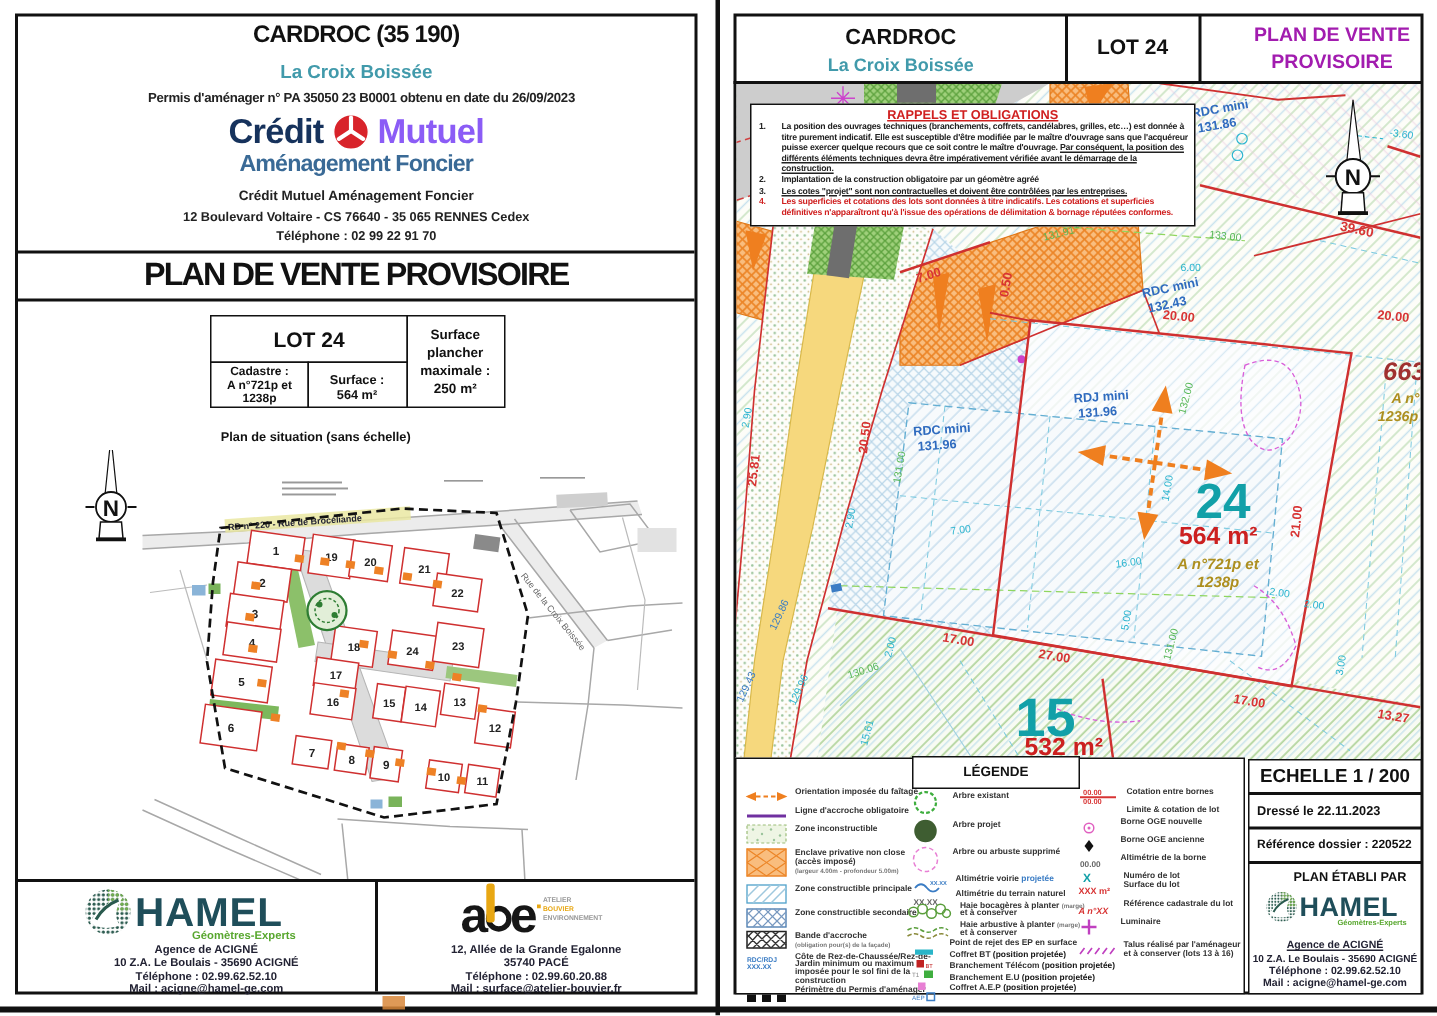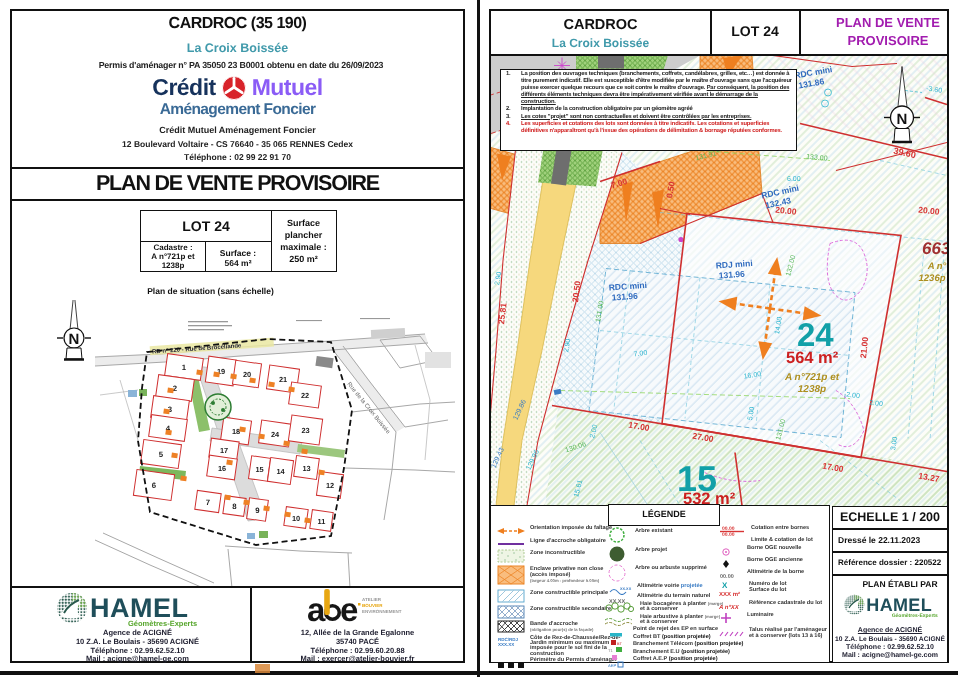--- a/index.html
+++ b/index.html
@@ -320,21 +320,21 @@
  <rect x="17.2" y="1" width="5.6" height="26" rx="2" fill="#e8a713"></rect>
  <text x="33" y="33" font-size="33" font-weight="bold" fill="#161616" letter-spacing="-1">e</text>
  <text x="55" y="13" font-size="4.5" font-weight="bold" fill="#999">ATELIER</text>
  <text x="55" y="19" font-size="4.5" font-weight="bold" fill="#e8a713">BOUVIER</text>
  <text x="55" y="25" font-size="4.5" font-weight="bold" fill="#999">ENVIRONNEMENT</text>
  <rect x="51" y="15" width="2.5" height="2.5" fill="#e8a713"></rect>
 </svg>
 <div class="abs b ctr" style="left:252px;top:628px;width:211px;font-size:7.5px;color:#223">12, Allée de la Grande Egalonne</div>
 <div class="abs b ctr" style="left:252px;top:637px;width:211px;font-size:7.5px;color:#223">35740 PACÉ</div>
 <div class="abs b ctr" style="left:252px;top:645.5px;width:211px;font-size:7.5px;color:#223">Téléphone : 02.99.60.20.88</div>
-<div class="abs b ctr" style="left:252px;top:654px;width:211px;font-size:7.5px;color:#223">Mail : exercer@atelier-bouvier.fr</div>
+<div class="abs b ctr" style="left:252px;top:654px;width:211px;font-size:7.5px;color:#223">Mail : surface@atelier-bouvier.fr</div>
 <div class="abs" style="left:255px;top:664px;width:15px;height:9px;background:#d8873a;opacity:0.85"></div>
 
 <div class="abs" style="left:710px;top:10px;width:1.5px;height:45px;background:#111"></div>
 <div class="abs" style="left:799px;top:10px;width:1.5px;height:45px;background:#111"></div>
 <div class="abs" style="left:489px;top:54px;width:459px;height:1.5px;background:#111"></div>
 <div class="abs b ctr" style="left:491px;top:17px;width:219px;font-size:14.5px;color:#111">CARDROC</div>
 <div class="abs b ctr" style="left:491px;top:36px;width:219px;font-size:12px;color:#419aab">La Croix Boissée</div>
 <div class="abs b ctr" style="left:711px;top:23px;width:88px;font-size:14px;color:#111">LOT 24</div>
 <div class="abs b ctr" style="left:801px;top:14px;width:174px;font-size:13px;line-height:18px;color:#a21caf">PLAN DE VENTE<br>PROVISOIRE</div>
 
@@ -538,20 +538,21 @@
  <line x1="884" y1="117" x2="890" y2="117" stroke-width="1.4"></line>
       <line x1="914" y1="117" x2="920" y2="117" stroke-width="1.4"></line>
  <circle cx="902" cy="117" r="11.5" stroke-width="1.3"></circle>
  <polygon points="895,128 909,128 910,141 894,141" stroke-width="1"></polygon>
  <line x1="892" y1="141.5" x2="912" y2="141.5" stroke-width="2.5" stroke="#111"></line>
 </g>
 <text x="902" y="123" font-size="15" font-weight="bold" fill="#111" text-anchor="middle">N</text>
 </svg>
 
 <div class="abs" style="left:500px;top:69px;width:297px;height:82px;background:#fff;border:1.5px solid #111;box-sizing:border-box;overflow:hidden">
+ <div class="b ctr" style="font-size:8.5px;color:#d02020;text-decoration:underline;margin-top:1px">RAPPELS ET OBLIGATIONS</div>
  <div style="font-size:5.8px;line-height:7.1px;letter-spacing:-0.15px;font-weight:bold;color:#222;margin:1px 2px 0 5px">
   <div style="display:flex">
         <div style="width:15px;flex:none">1.</div>
         <div>La position des ouvrages techniques (branchements, coffrets, candélabres, grilles, etc…) est donnée à titre purement indicatif. Elle est susceptible d'être modifiée par le maître d'ouvrage sans que l'acquéreur puisse exercer quelque recours que ce soit contre le maître d'ouvrage. <span style="text-decoration:underline">Par conséquent, la position des différents éléments techniques devra être impérativement vérifiée avant le démarrage de la construction.</span></div>
       </div>
   <div style="display:flex">
         <div style="width:15px;flex:none">2.</div>
         <div>Implantation de la construction obligatoire par un géomètre agréé</div>
       </div>
   <div style="display:flex">

